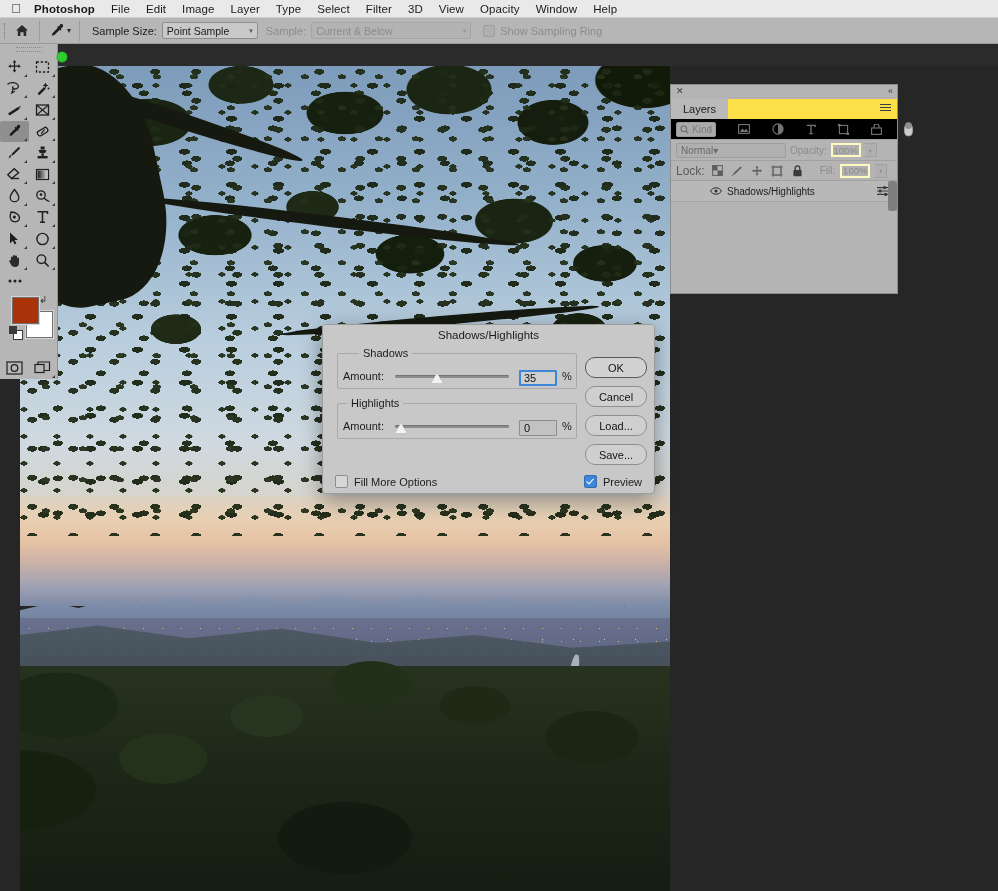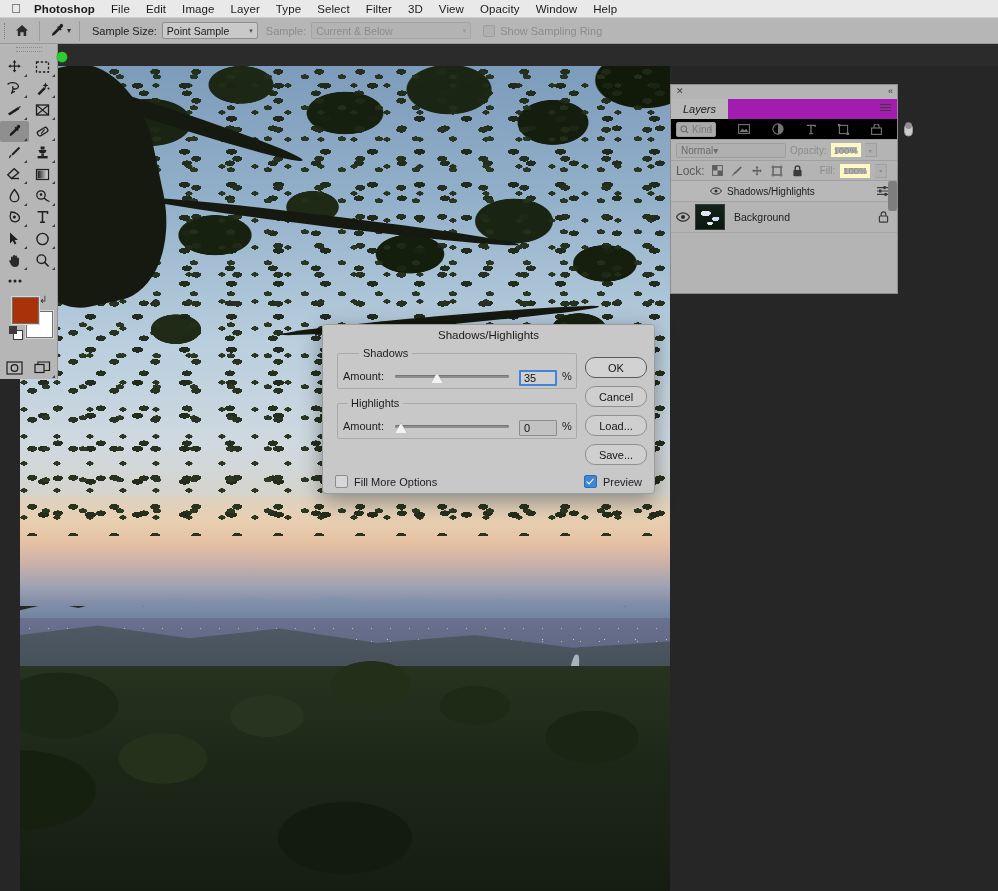--- a/index.html
+++ b/index.html
@@ -168,37 +168,37 @@
   .sw-def .b{position:absolute;left:4px;top:4px;width:8px;height:8px;background:#fff;border:1px solid #3a3a3a;}
   .botrow{display:flex;padding-top:2px;}
   .more{display:flex;align-items:center;justify-content:center;height:16px;width:29px;position:relative;}
 
   
   .panel{position:absolute;left:670px;top:84px;width:228px;height:210px;background:#b4b4b4;
          border:1px solid #8d8d8d;box-sizing:border-box;z-index:25;}
   .p-top{height:14px;position:relative;background:#b4b4b4;}
   .p-x{position:absolute;left:5px;top:1px;font-size:9px;color:#3c3c3c;}
   .p-cc{position:absolute;right:5px;top:1px;font-size:9px;color:#3c3c3c;letter-spacing:-1px;}
-  .p-tabs{height:20px;display:flex;align-items:stretch;background:#a21caf;position:relative;font-style:italic;}
+  .p-tabs{height:20px;display:flex;align-items:stretch;background:#fde047;position:relative;}
   .p-tab{background:#b9b9b9;display:flex;align-items:center;padding:0 12px;font-size:11px;color:#1c1c1c;}
   .p-menu{position:absolute;right:6px;top:5px;width:11px;height:9px;}
   .p-menu i{display:block;height:1px;background:#3c3c3c;margin-bottom:2px;}
   .p-filter{height:21px;display:flex;align-items:center;padding:0 5px;gap:22px;
             border-bottom:1px solid #a1a1a1;box-sizing:border-box;background:#000000;}
   .kind{width:73px;height:15px;background:#aaaaaa;border:1px solid #9b9b9b;border-radius:2px;
         display:flex;align-items:center;gap:3px;padding:0 3px;font-size:10px;color:#7c7c7c;
         box-sizing:border-box;position:relative;}
   .kicon{width:16px;height:15px;display:flex;align-items:center;justify-content:center;}
   .p-blend{height:21px;display:flex;align-items:center;padding:0 5px;gap:4px;
            border-bottom:1px solid #a1a1a1;box-sizing:border-box;background:#b4b4b4;}
   .blend{width:110px;height:15px;background:#b0b0b0;border:1px solid #9e9e9e;border-radius:2px;
          display:flex;align-items:center;padding:0 4px;font-size:10px;color:#6b6b6b;
          box-sizing:border-box;position:relative;}
   .sm-lab{font-size:10px;color:#8c8c8c;}
-  .sm-val{width:30px;height:14px;background:#b0b0b0;border:4px solid #fef9c3;font-size:9.5px;
+  .sm-val{width:30px;height:14px;background:#b0b0b0;border:2px solid #fef9c3;font-size:9.5px;
           color:#8c8c8c;display:flex;align-items:center;justify-content:center;box-sizing:border-box;}
   .sm-cv{width:12px;height:14px;background:#b0b0b0;border:1px solid #a0a0a0;border-left:none;
          display:flex;align-items:center;justify-content:center;font-size:6px;color:#8c8c8c;box-sizing:border-box;}
   .p-lock{height:20px;display:flex;align-items:center;padding:0 5px;gap:5px;
           border-bottom:1px solid #a1a1a1;box-sizing:border-box;background:#b4b4b4;}
   .lock-lab{font-size:12px;color:#5b5b5b;}
   .licon{width:15px;height:14px;display:flex;align-items:center;justify-content:center;}
   .layers-list{position:relative;background:#b4b4b4;}
   .lyr{position:relative;display:flex;align-items:center;height:30px;border-bottom:1px solid #a4a4a4;}
   .lyr.sel{background:#9f9f9f;}
@@ -638,42 +638,20 @@
         <span class="r-ico" style="right:8px;top:4px;">
           <svg width="13" height="12" viewBox="0 0 13 12">
               <path d="M1 2.6 H12 M1 6 H12 M1 9.4 H12" stroke="#3a3a3a" stroke-width="1.1"></path>
               <rect x="7.4" y="1.1" width="2.4" height="3" fill="#3a3a3a"></rect>
               <rect x="3" y="4.5" width="2.4" height="3" fill="#3a3a3a"></rect>
               <rect x="8.4" y="7.9" width="2.4" height="3" fill="#3a3a3a"></rect>
             </svg>
         </span>
       </div>
 
-      <div class="lyr">
-        <span class="eye">
-          <svg width="14" height="10" viewBox="0 0 14 10">
-              <path d="M7 .9 C10.3.9 12.9 3.3 13.4 5 C12.9 6.7 10.3 9.1 7 9.1 C3.7 9.1 1.1 6.7 .6 5 C1.1 3.3 3.7 .9 7 .9 Z" fill="none" stroke="#2e2e2e" stroke-width="1.1"></path>
-              <circle cx="7" cy="5" r="2" fill="#2e2e2e"></circle>
-            </svg>
-        </span>
-        <span class="thumb-l">
-          <span style="position:absolute;inset:0;background:
-            radial-gradient(ellipse 9px 5px at 35% 35%,#dfe8f0 55%,transparent 57%),
-            radial-gradient(ellipse 7px 4px at 70% 58%,#cfe0ee 55%,transparent 57%),
-            radial-gradient(ellipse 5px 3px at 50% 76%,#e6eef4 55%,transparent 57%),
-            linear-gradient(#14231b,#0d170f);"></span>
-        </span>
-        <span class="lname">Background</span>
-        <span class="r-ico" style="right:8px;top:9px;">
-          <svg width="11" height="12" viewBox="0 0 11 12">
-              <rect x="1.4" y="5" width="8.2" height="6.2" rx="1" fill="none" stroke="#3a3a3a" stroke-width="1.2"></rect>
-              <path d="M3.2 5 V3.2 a2.3 2.3 0 0 1 4.6 0 V5" fill="none" stroke="#3a3a3a" stroke-width="1.2"></path>
-            </svg>
-        </span>
-      </div>
 
       <div class="scrollbar" style="top:0;height:30px;">
         <div class="scroll-thumb" style="top:0;height:30px;"></div>
       </div>
     </div>
   </div>
 
   <div class="dlg">
     <div class="dlg-tt">Shadows/Highlights</div>
 

